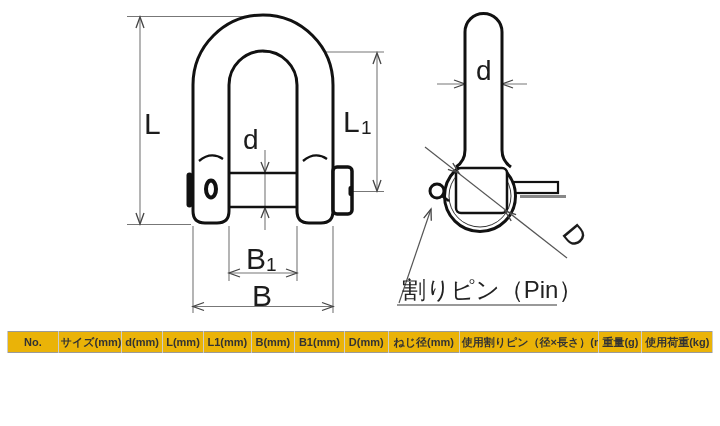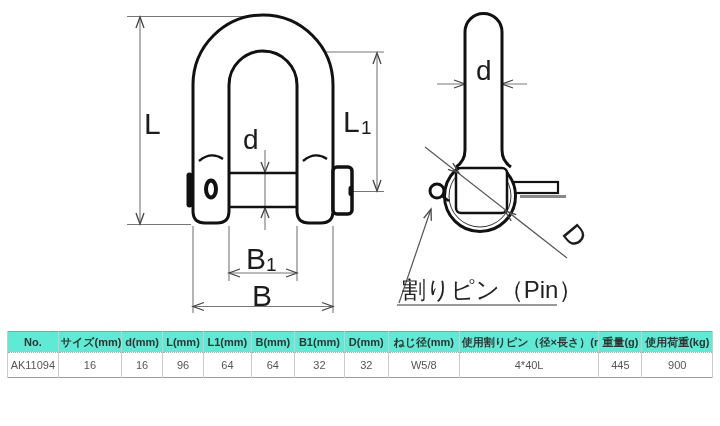--- a/index.html
+++ b/index.html
@@ -19,21 +19,21 @@
     border-collapse:collapse;table-layout:fixed;
     font-size:11px;
   }
   .spec-table th,.spec-table td{
     border-left:1px solid #cccccc;border-right:1px solid #cccccc;
     border-top:1px dotted #a8a8a8;border-bottom:1px dotted #a8a8a8;
     text-align:center;vertical-align:middle;padding:0 2px;
     overflow:hidden;white-space:nowrap;
   }
   .spec-table{border:1px solid #9a9a9a;}
-  .spec-table th{background:#5eead4;color:#333333;font-weight:bold;height:20px;margin-left:40px;}
+  .spec-table th{background:#eab308;color:#333333;font-weight:bold;height:20px;margin-left:40px;}
   .spec-table td{color:#555555;height:24px;background:#ffffff;}
   .c0{width:7.2%}.c1{width:9.0%}.c2{width:5.8%}.c3{width:5.8%}
   .c4{width:6.8%}.c5{width:6.1%}.c6{width:7.1%}.c7{width:6.2%}
   .c8{width:10.1%}.c9{width:19.8%}.c10{width:6.1%}.c11{width:10.0%}
 </style>
 </head>
 <body>
 
 <div class="screen">
 
@@ -187,29 +187,15 @@
         <th>B(mm)</th>
         <th>B1(mm)</th>
         <th>D(mm)</th>
         <th>ねじ径(mm)</th>
         <th>使用割りピン（径×長さ）(mm)</th>
         <th>重量(g)</th>
         <th>使用荷重(kg)</th>
       </tr>
     </thead>
     <tbody>
-      <tr>
-        <td>AK11094</td>
-        <td>16</td>
-        <td>16</td>
-        <td>96</td>
-        <td>64</td>
-        <td>64</td>
-        <td>32</td>
-        <td>32</td>
-        <td>W5/8</td>
-        <td>4*40L</td>
-        <td>445</td>
-        <td>900</td>
-      </tr>
     </tbody>
   </table>
 </div>
 
 </body></html>

